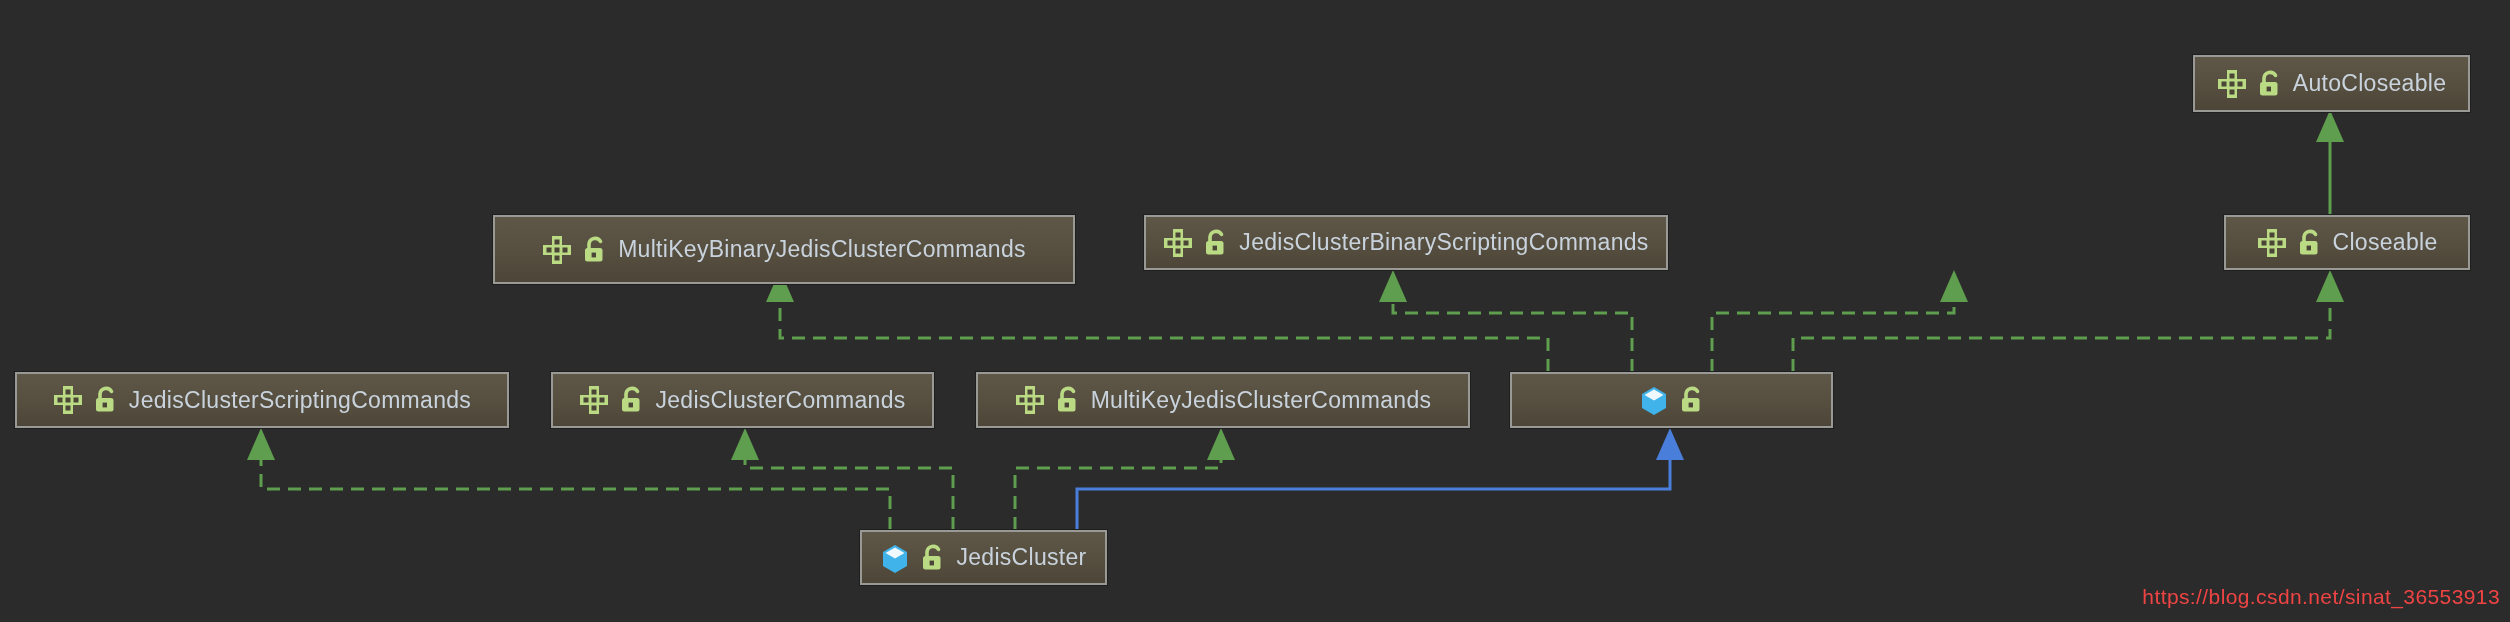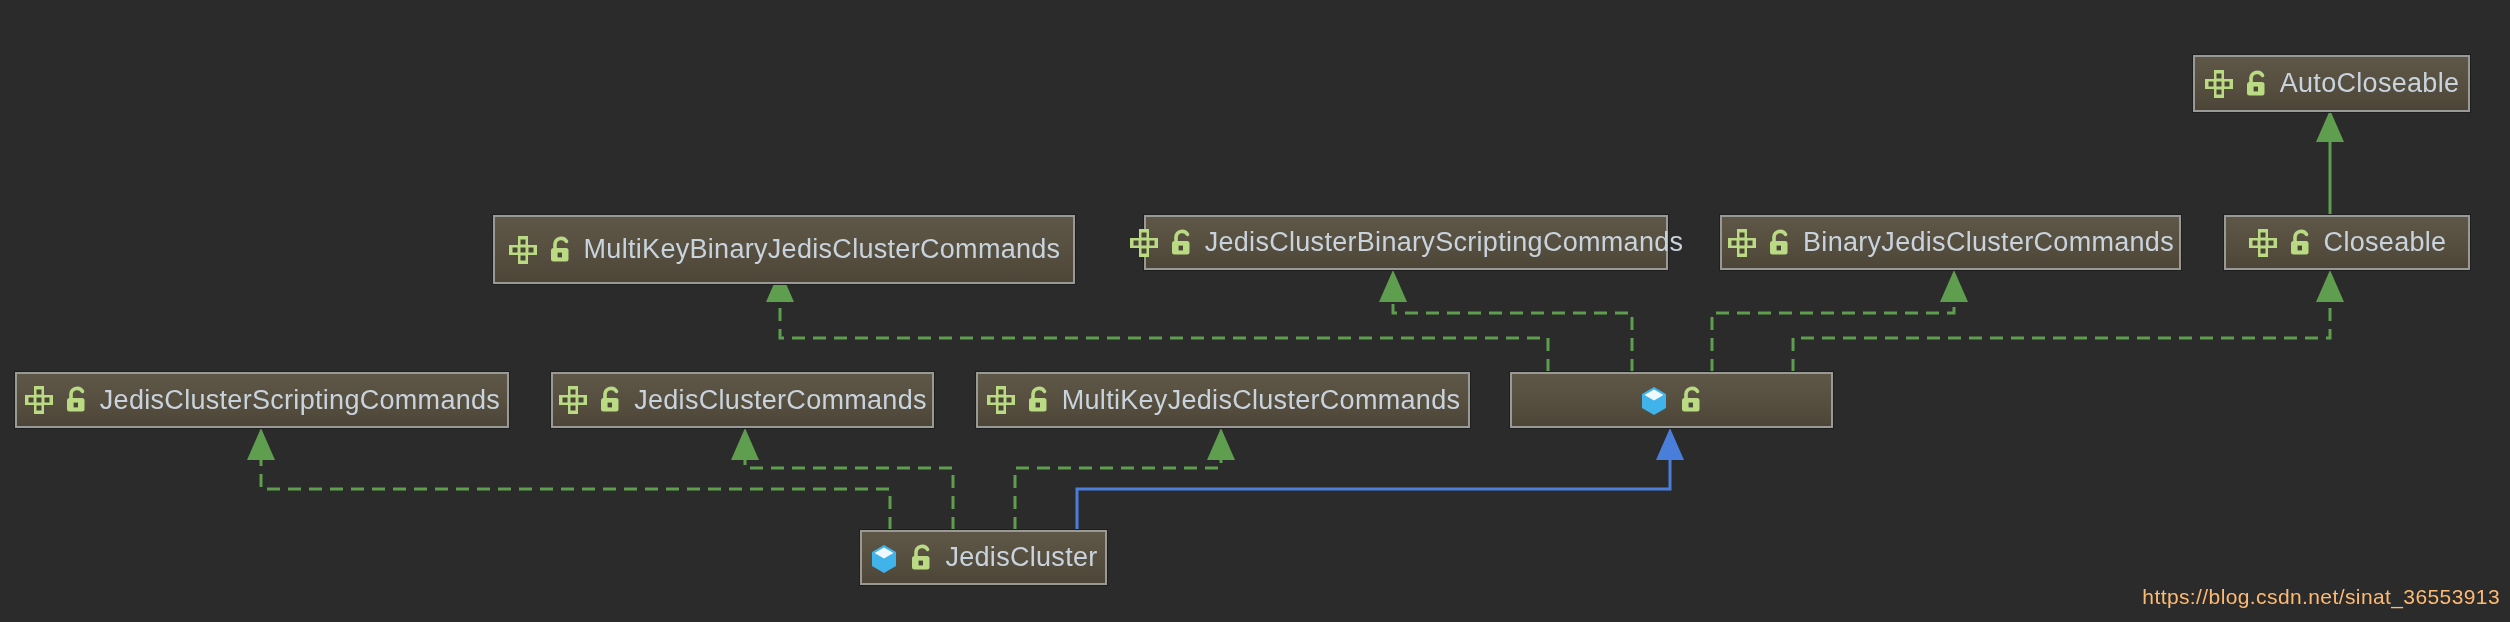--- a/index.html
+++ b/index.html
@@ -17,40 +17,40 @@
     box-sizing:border-box;
     display:flex;align-items:center;justify-content:center;gap:10px;
     background:linear-gradient(180deg,#5e5747 0%,#564f40 55%,#4d4638 100%);
     border:2px solid #999a96;
     box-shadow:0 0 0 1px #1f1f1f;
     white-space:nowrap;
     cursor:default;
   }
   .node .label{
     color:#c9d3dd;
-    font-size:27px;
+    font-size:23px;
     letter-spacing:.3px;
   }
   .node .ic{display:inline-flex;align-items:center;}
 
   
   #n0{left:2193px;top:55px;width:277px;height:57px}
   #n1{left:493px;top:215px;width:582px;height:69px}
   #n2{left:1144px;top:215px;width:524px;height:55px}
   #n3{left:1720px;top:215px;width:461px;height:55px}
   #n4{left:2224px;top:215px;width:246px;height:55px}
   #n5{left:15px;top:372px;width:494px;height:56px}
   #n6{left:551px;top:372px;width:383px;height:56px}
   #n7{left:976px;top:372px;width:494px;height:56px}
   #n8{left:1510px;top:372px;width:323px;height:56px}
   #n9{left:860px;top:530px;width:247px;height:55px}
 
   .watermark{
     position:absolute;top:585px;right:10px;
-    color:#fdba74;font-size:21px;letter-spacing:.4px;
+    color:#ef4444;font-size:21px;letter-spacing:.4px;
   }
 </style>
 </head>
 <body>
 
 <div class="canvas">
 
   <svg class="edges" viewBox="0 0 2510 622" xmlns="http://www.w3.org/2000/svg">
 
     <g>
@@ -161,42 +161,20 @@
     <span class="ic">
       <svg width="26" height="30" viewBox="0 0 26 30">
           <path d="M7 14 V9 a6.2 6.2 0 0 1 11.5 -2.6" fill="none" stroke="#bada84" stroke-width="3.6" stroke-linecap="round"></path>
           <rect x="3" y="13" width="17.5" height="13.5" rx="2.5" fill="#bada84"></rect>
           <rect x="9.6" y="17.6" width="4.4" height="4.8" fill="#4a4537"></rect>
         </svg>
     </span>
     <span class="label">JedisClusterBinaryScriptingCommands</span>
   </div>
 
-  <div class="node" id="n3">
-    <span class="ic">
-      <svg width="30" height="30" viewBox="0 0 30 30">
-          <path d="M10 1 H20 V10 H29 V20 H20 V29 H10 V20 H1 V10 H10 Z" fill="#bada84"></path>
-          <g fill="#4a4537">
-            <rect x="12.5" y="4.5" width="5" height="5"></rect>
-            <rect x="4.5" y="12.5" width="5" height="5"></rect>
-            <rect x="12.5" y="12.5" width="5" height="5"></rect>
-            <rect x="20.5" y="12.5" width="5" height="5"></rect>
-            <rect x="12.5" y="20.5" width="5" height="5"></rect>
-          </g>
-        </svg>
-    </span>
-    <span class="ic">
-      <svg width="26" height="30" viewBox="0 0 26 30">
-          <path d="M7 14 V9 a6.2 6.2 0 0 1 11.5 -2.6" fill="none" stroke="#bada84" stroke-width="3.6" stroke-linecap="round"></path>
-          <rect x="3" y="13" width="17.5" height="13.5" rx="2.5" fill="#bada84"></rect>
-          <rect x="9.6" y="17.6" width="4.4" height="4.8" fill="#4a4537"></rect>
-        </svg>
-    </span>
-    <span class="label">BinaryJedisClusterCommands</span>
-  </div>
 
   <div class="node" id="n4">
     <span class="ic">
       <svg width="30" height="30" viewBox="0 0 30 30">
           <path d="M10 1 H20 V10 H29 V20 H20 V29 H10 V20 H1 V10 H10 Z" fill="#bada84"></path>
           <g fill="#4a4537">
             <rect x="12.5" y="4.5" width="5" height="5"></rect>
             <rect x="4.5" y="12.5" width="5" height="5"></rect>
             <rect x="12.5" y="12.5" width="5" height="5"></rect>
             <rect x="20.5" y="12.5" width="5" height="5"></rect>

